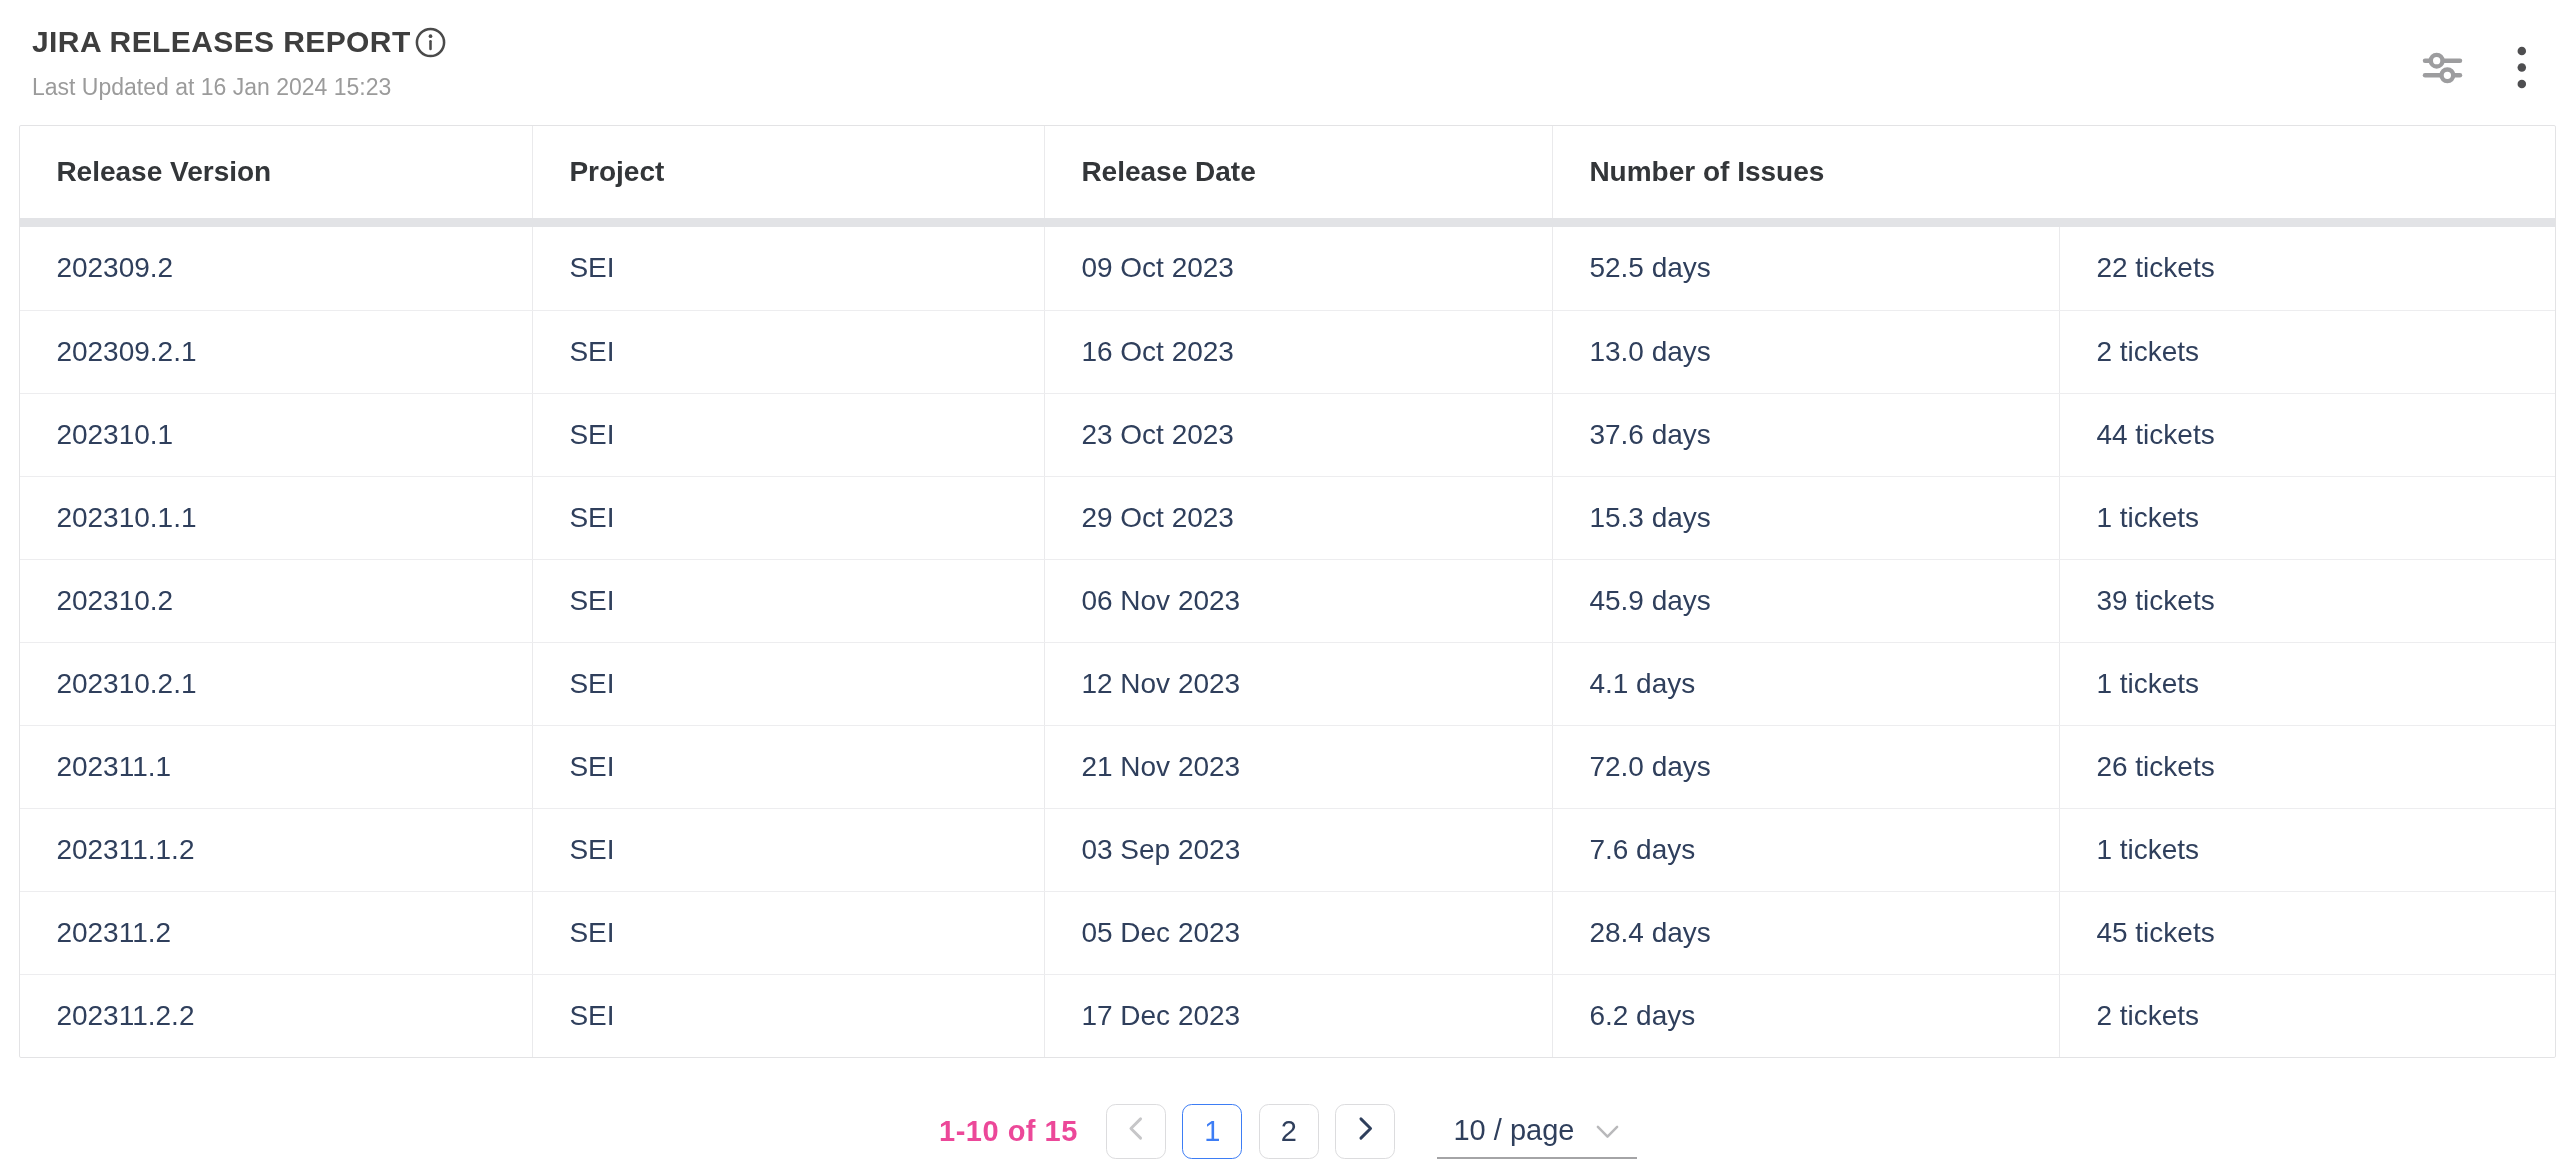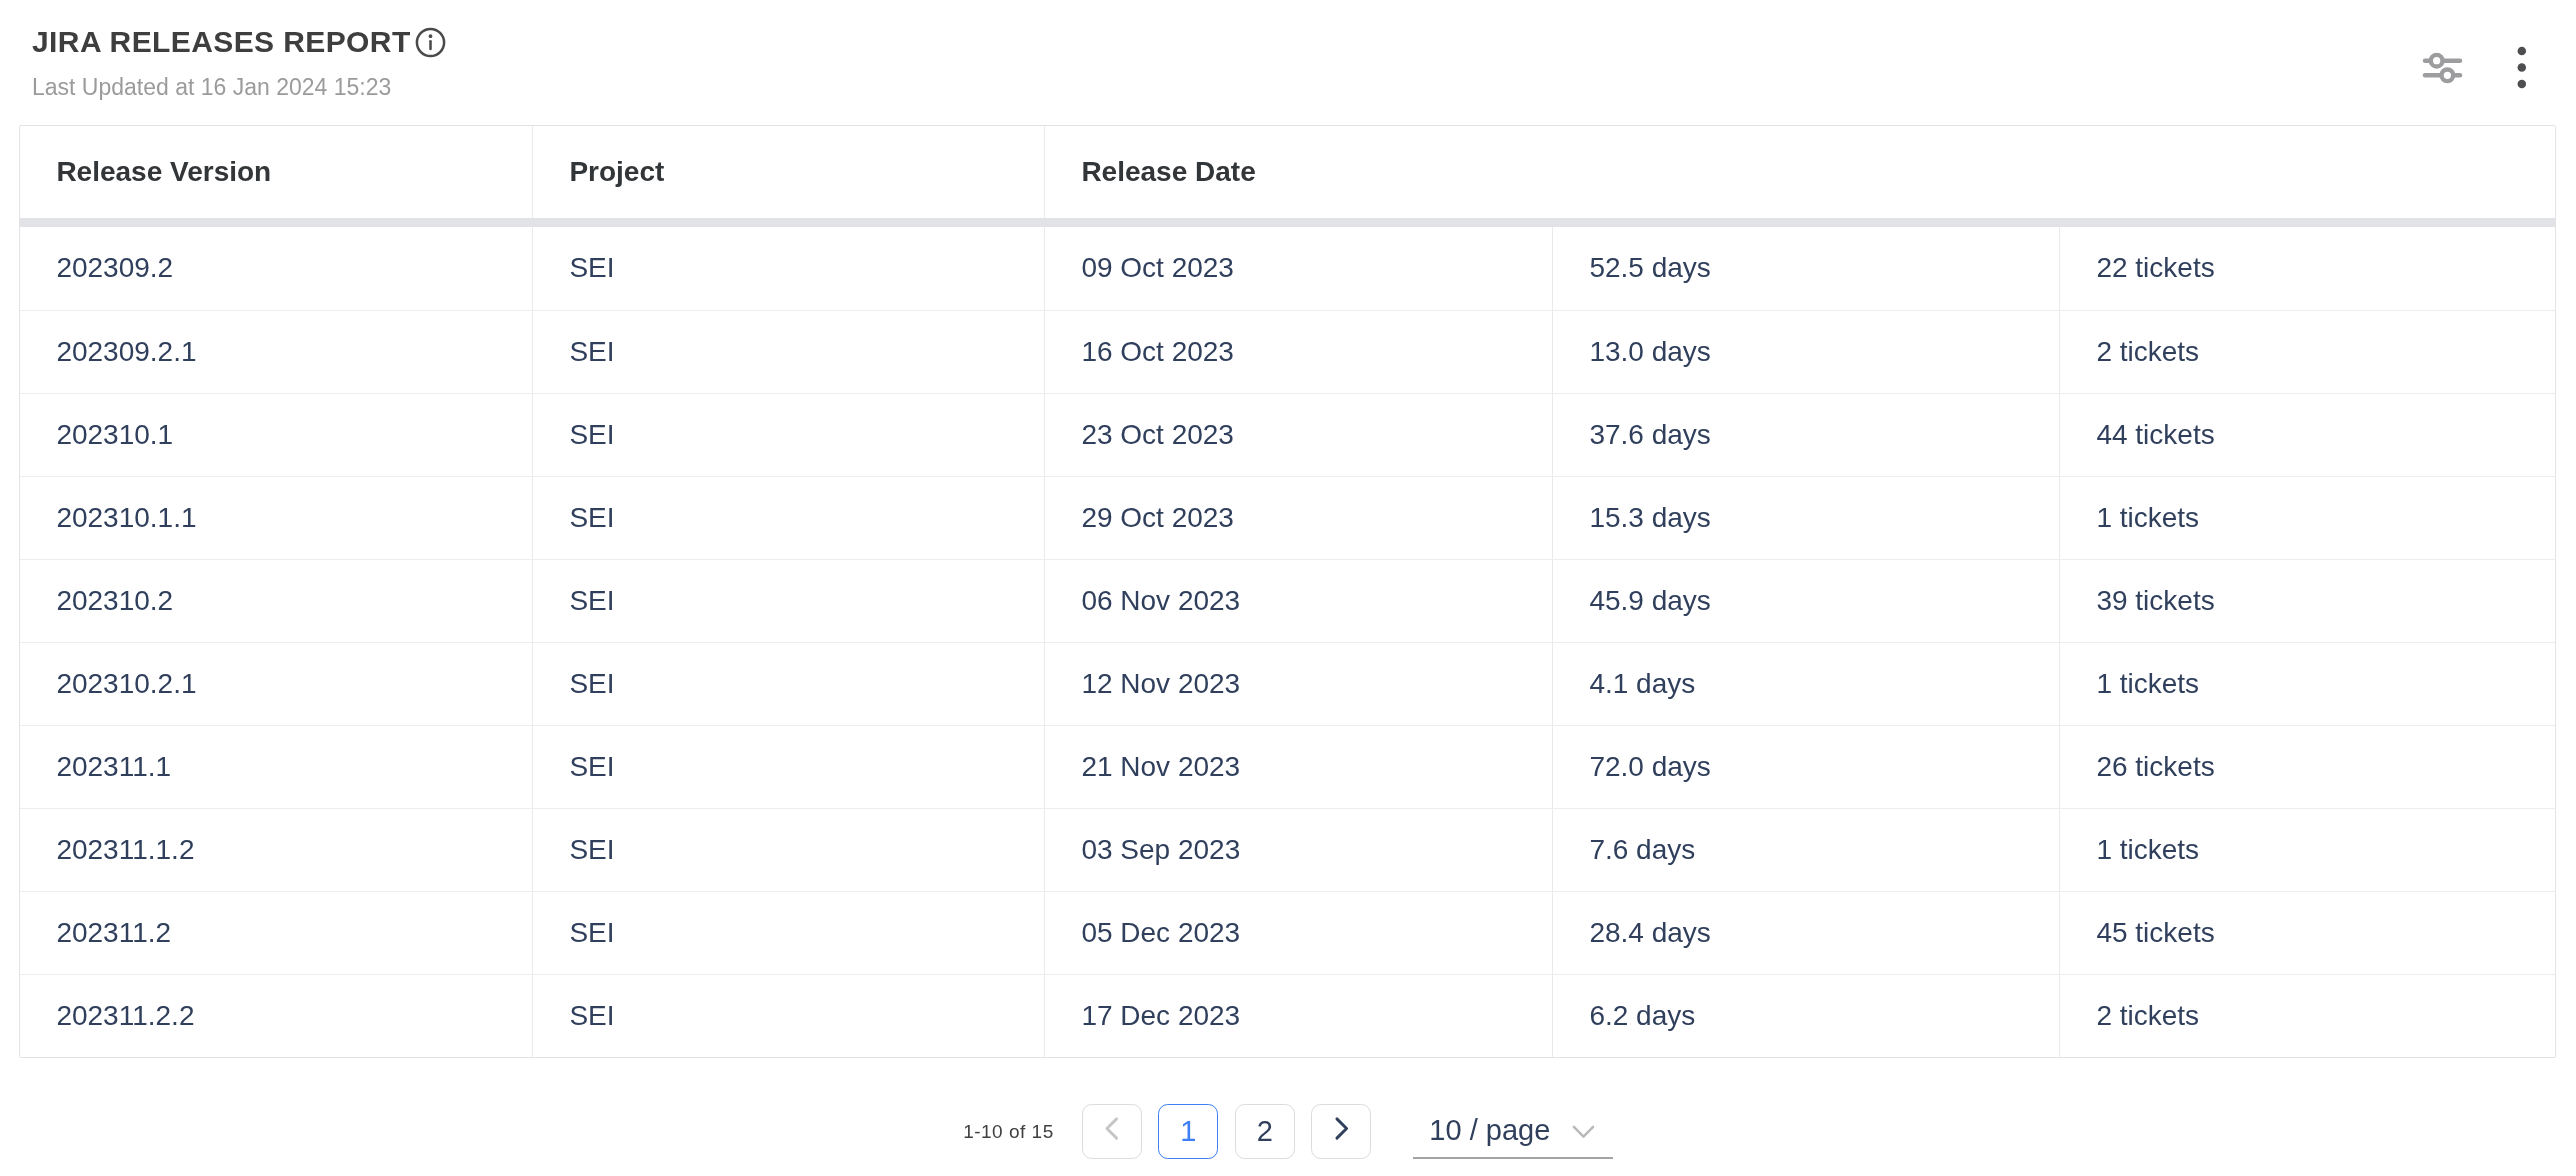--- a/index.html
+++ b/index.html
@@ -37,21 +37,21 @@
     font-size: 28px; font-weight: 400; color: #2f3f5c;
     border-right: 1.9px solid #eaeaec; white-space: nowrap; overflow: hidden;
   }
   .td:last-child { border-right: none; }
 
   
   .pagination {
     position: absolute; top: 1104px; left: 0; width: 100%;
     display: flex; align-items: center; justify-content: center; gap: 16.5px;
   }
-  .range-text { font-size: 19px; color: #404040; margin-right: 11.6px; letter-spacing: 0.5px; }
+  .range-text { font-size: 29px; color: #ec4899; margin-right: 11.6px; letter-spacing: 0.5px; font-weight: bold; }
   .page-btn {
     width: 60px; height: 55px; background: #fff;
     border: 1.9px solid #dcdcde; border-radius: 9.7px;
     display: flex; align-items: center; justify-content: center;
     font-size: 29px; color: #2f3f5c; cursor: pointer; font-family: inherit;
   }
   .page-btn.active { border-color: #3d7df5; color: #3d7df5; }
   .page-btn.disabled { cursor: default; }
   .page-size-select {
     margin-left: 25px; width: 200px; height: 55px; background: #fff;
@@ -93,20 +93,21 @@
       <circle cx="6" cy="40" r="4.4" fill="#4e4e50"></circle>
     </svg>
   </button>
 </div>
 
 <div class="table-wrap">
   <div class="grid-row thead">
     <div class="th">Release Version</div>
     <div class="th">Project</div>
     <div class="th">Release Date</div>
+    <div class="th">Number of Issues</div>
   </div>
   <div class="header-band"></div>
   <div id="table-body">
       <div class="grid-row tr">
     <div class="td">202309.2</div>
     <div class="td">SEI</div>
     <div class="td">09 Oct 2023</div>
     <div class="td">52.5 days</div>
     <div class="td">22 tickets</div>
   </div>

